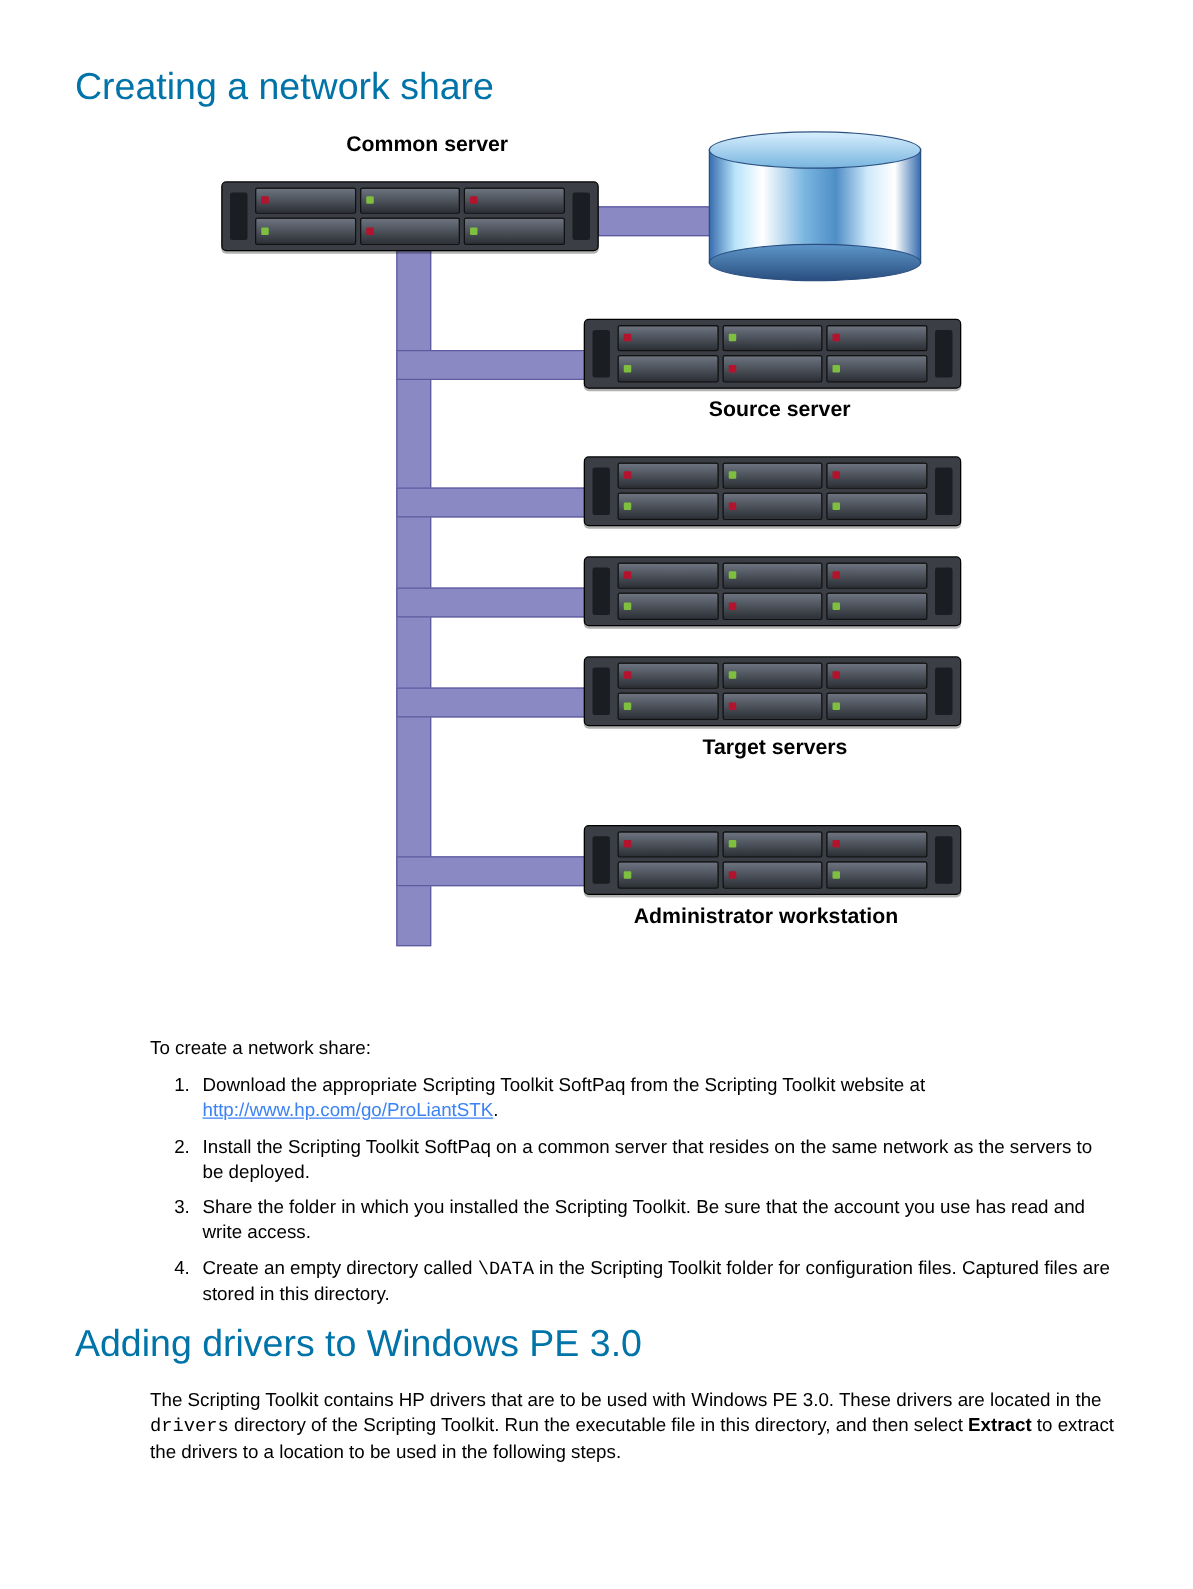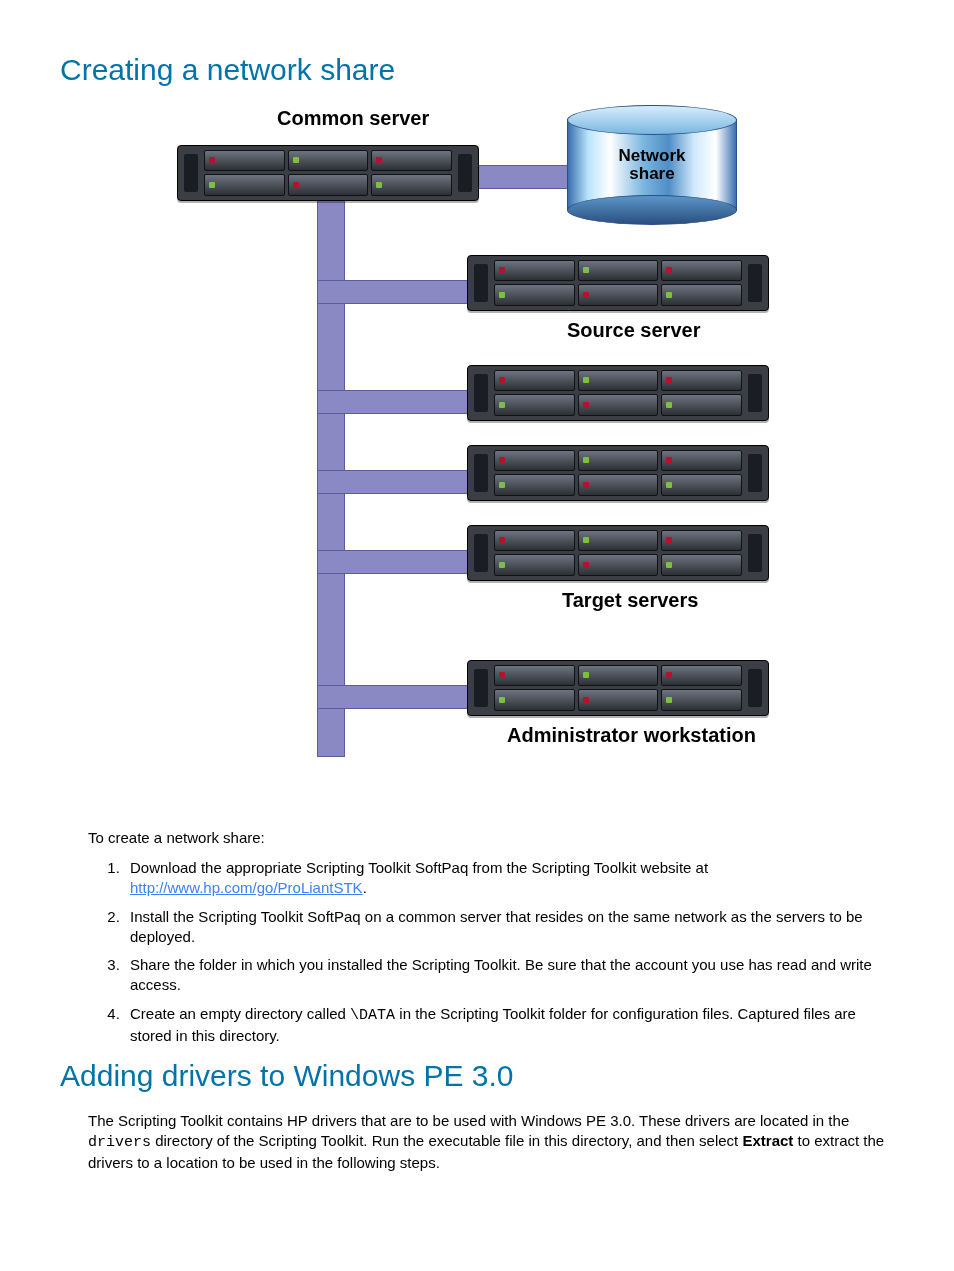--- a/index.html
+++ b/index.html
@@ -27,21 +27,21 @@
     display: inline-block;
     position: relative;
     width: 620px;
     height: 700px;
     text-align: left;
   }
   .d-label {
     position: absolute;
     font-family: "Arial Black", Arial, sans-serif;
     font-weight: 900;
-    font-size: 20px;
+    font-size: 17px;
     color: #000;
     white-space: nowrap;
   }
   .cyl {
     position: absolute;
     width: 170px;
     height: 120px;
   }
   .cyl .body {
     position: absolute;
@@ -101,21 +101,21 @@
     position: absolute;
     left: 4px; top: 50%;
     width: 6px; height: 6px; margin-top: -3px;
     background: #b3132c;
     border-radius: 1px;
   }
   .server .bay:nth-child(2n)::after { background: #7fbf3f; }
   .pipe-v { position: absolute; width: 26px; background: #8b89c4; border: 1px solid #5d5b9e; }
   .pipe-h { position: absolute; height: 22px; background: #8b89c4; border: 1px solid #5d5b9e; }
 
-  .content { margin-left: 28px; }
+  .content { margin-left: 60px; }
   ol.steps { margin: 6px 0 10px 0; padding-left: 36px; }
   ol.steps li { padding-left: 6px; margin-bottom: 8px; }
   a.link { color: #3b82f6; text-decoration: underline; }
   code.mono { font-family: "Courier New", monospace; font-size: 15px; }
   p { margin: 0 0 10px 0; }
   .extract { font-weight: 700; }
 </style>
 </head>
 <body>
 
@@ -145,24 +145,20 @@
           <div class="bay"></div>
           <div class="bay"></div>
         </div>
     </div>
 
     
     <div class="cyl" style="top:0; left:400px;">
       <div class="body"></div>
         <div class="top"></div>
         <div class="bottom"></div>
-      <div class="txt">
-        <span>Network</span><br>
-        <span>share</span>
-      </div>
     </div>
 
     
     <div class="server" style="top:150px; left:300px; width:300px;">
       <div class="bays">
           <div class="bay"></div>
           <div class="bay"></div>
           <div class="bay"></div>
           <div class="bay"></div>
           <div class="bay"></div>

